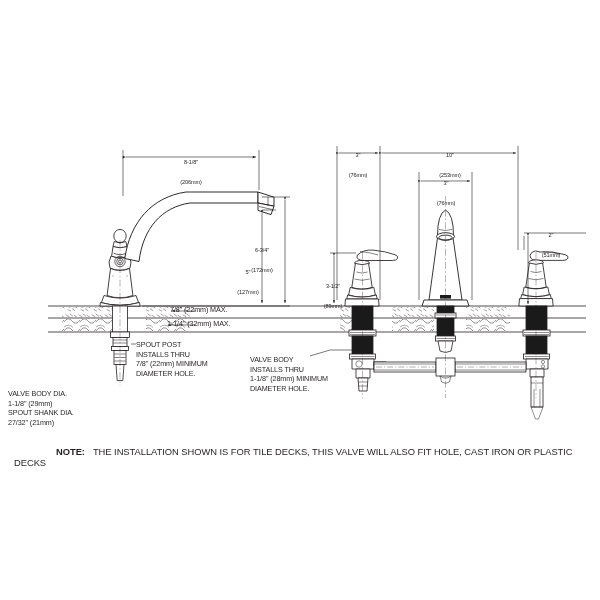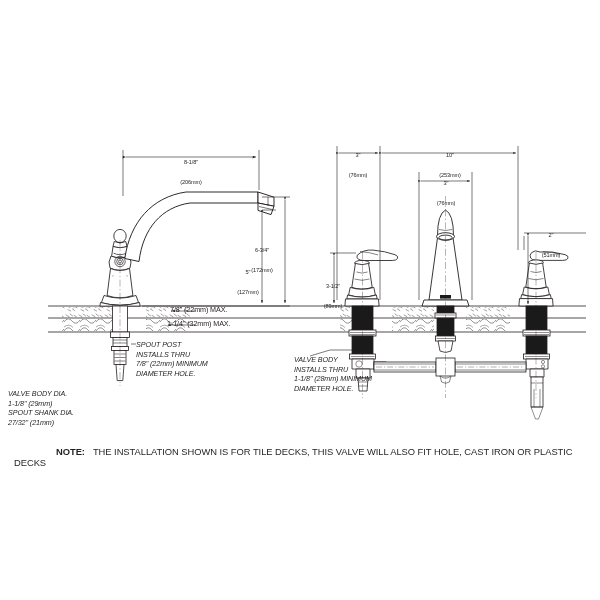--- a/index.html
+++ b/index.html
@@ -36,21 +36,20 @@
     letter-spacing: -0.1px;
   }
   .dim {
     font-size: 5.6px;
     text-align: center;
   }
   .dim .v { display: block; }
   .callout {
     font-size: 7.2px;
     line-height: 1.35;
-    font-style: italic;
   }
   .deckdim {
     font-size: 7.2px;
   }
   .note {
     position: absolute;
     font-size: 9.4px;
     letter-spacing: -0.05px;
   }
   .note b { font-weight: bold; margin-left: 42px; }
@@ -384,21 +383,21 @@
 
   <div class="lbl deckdim" style="left:170px; top:306px;">7/8" (22mm) MAX.</div>
 
   <div class="lbl deckdim" style="left:167px; top:320px;">1-1/4" (32mm) MAX.</div>
 
   <div class="lbl callout" style="left:136px; top:340px;">SPOUT POST
 INSTALLS THRU
 7/8" (22mm) MINIMUM
 DIAMETER HOLE.</div>
 
-  <div class="lbl callout" style="left:250px; top:355px;margin-left:44px;">VALVE BODY
+  <div class="lbl callout" style="left:250px; top:355px;">VALVE BODY
 INSTALLS THRU
 1-1/8" (28mm) MINIMUM
 DIAMETER HOLE.</div>
 
   <div class="lbl callout" style="left:8px; top:389px;">VALVE BODY DIA.
 1-1/8" (29mm)
 SPOUT SHANK DIA.
 27/32" (21mm)</div>
 
   <div class="lbl dim" style="left:338px; top:139px; width:40px;">

